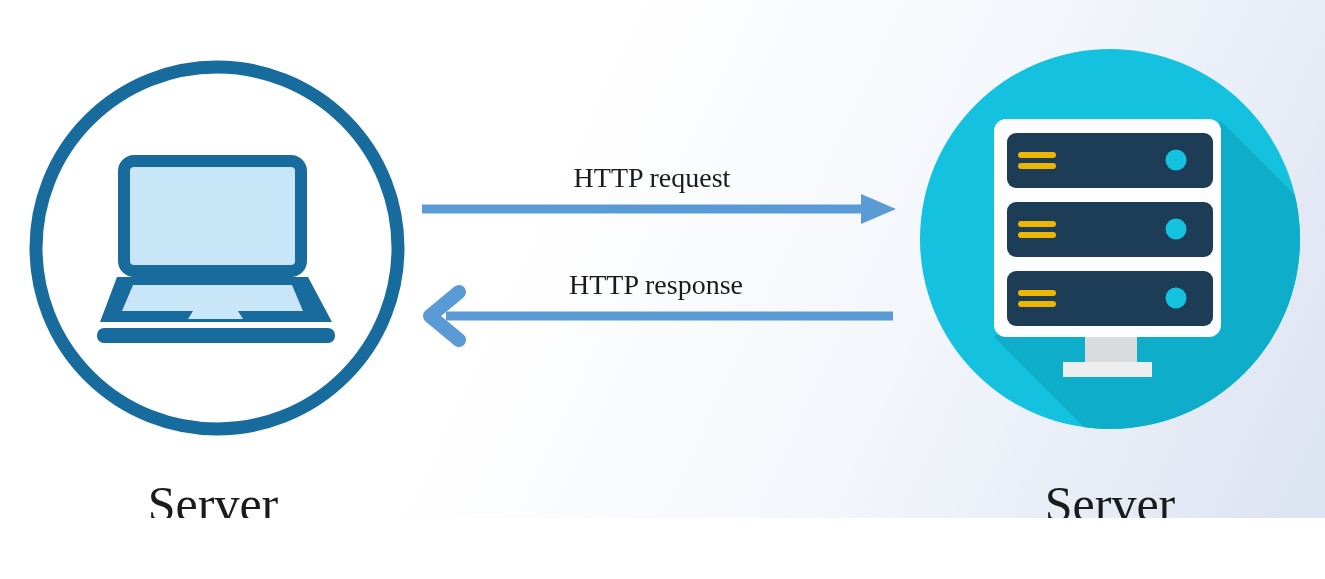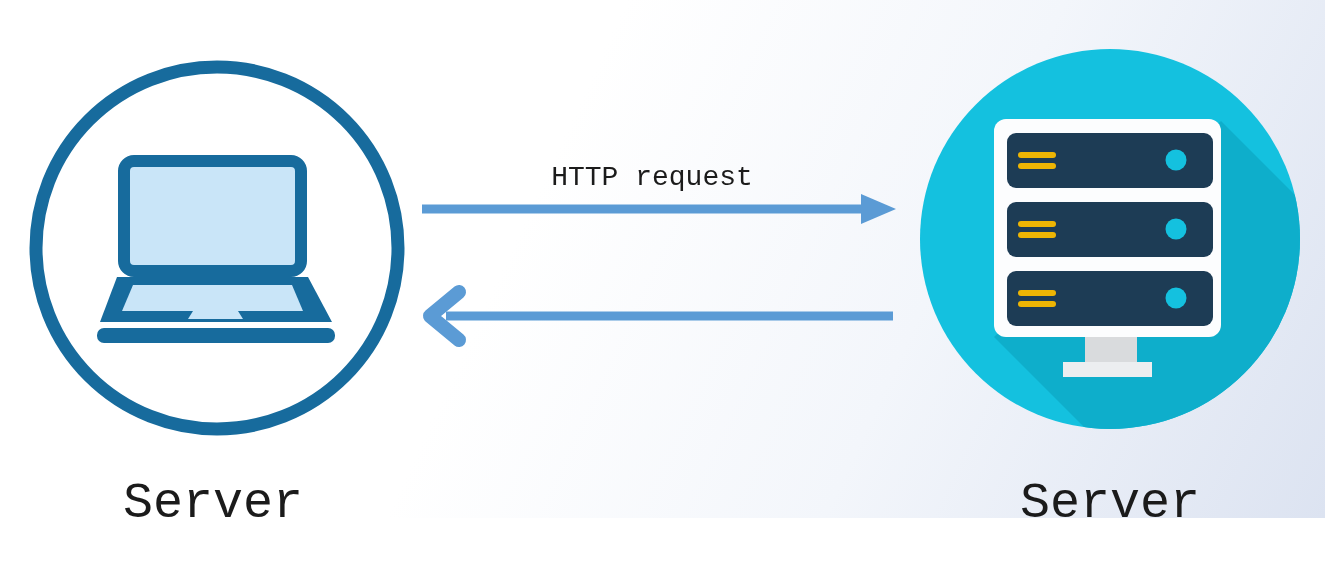--- a/index.html
+++ b/index.html
@@ -2,21 +2,21 @@
 <html><head>
 <meta charset="utf-8">
 <style>
   html, body { margin: 0; padding: 0; }
   .canvas {
     position: relative;
     width: 1325px;
     height: 518px;
     overflow: hidden;
     background: linear-gradient(115deg, #ffffff 40%, #f3f6fb 68%, #dce3f1 100%);
-    font-family: Liberation Mono, monospace;
+    font-family: Liberation Serif, serif;
   }
   .diagram-svg {
     position: absolute;
     left: 0; top: 0;
     width: 1325px;
     height: 579px;
     display: block;
   }
   .label {
     position: absolute;
@@ -103,18 +103,19 @@
     </g>
 
     <g>
       <line x1="446" y1="316" x2="893" y2="316" stroke-width="9" stroke="#5B9BD5"></line>
       <polyline points="459,292 430,316 459,340" fill="none" stroke-width="14" stroke-linecap="round" stroke-linejoin="round" stroke="#5B9BD5"></polyline>
     </g>
   </svg>
 
   <div class="label arrow-label" style="left:652px; top:163px;">HTTP request</div>
 
+  <div class="label arrow-label" style="left:656px; top:270px;">HTTP response</div>
 
   <div class="label node-label" style="left:213px; top:477px;">Server</div>
 
   <div class="label node-label" style="left:1110px; top:477px;">Server</div>
 
 </div>
 
 </body></html>

